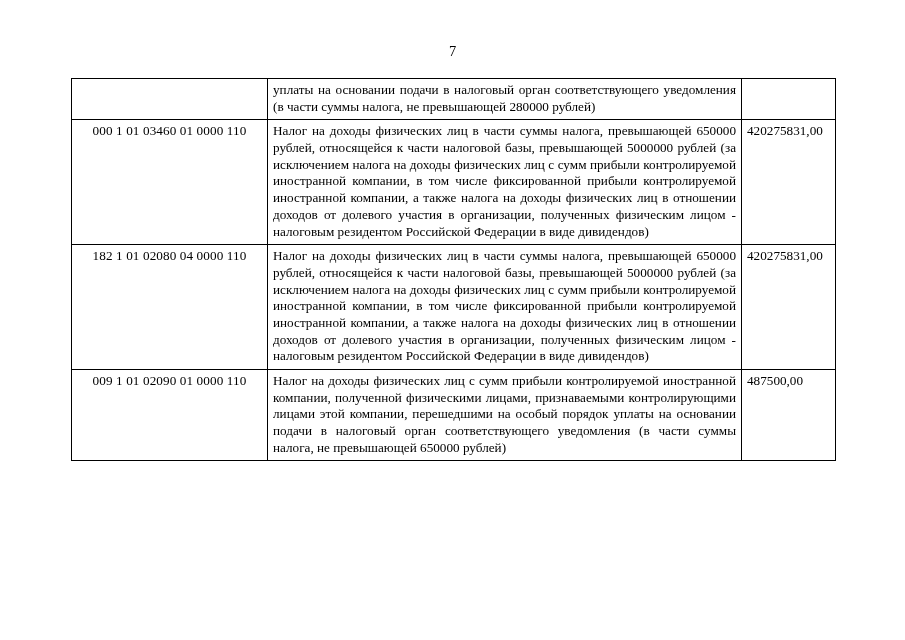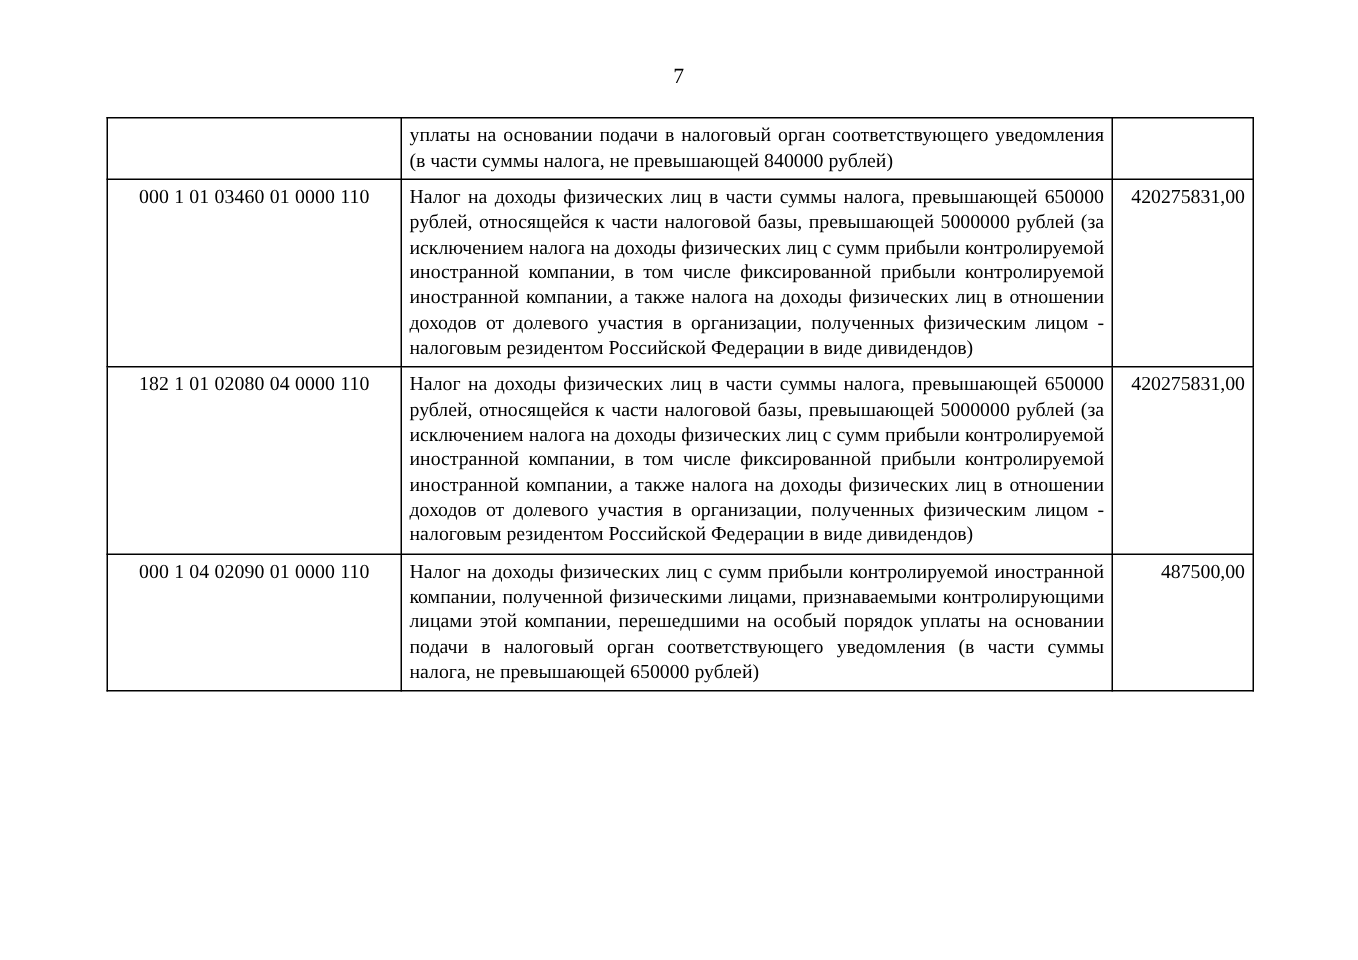--- a/index.html
+++ b/index.html
@@ -58,21 +58,21 @@
     text-align: center;
     white-space: nowrap;
     letter-spacing: 0.1px;
   }
   td.cell-name {
     text-align: justify;
     text-align-last: left;
     hyphens: none;
   }
   td.cell-sum {
-    text-align: right;
+    text-align: left;
     white-space: nowrap;
     margin-top: 20px;
   }
   
   tr.row-continued td.cell-code,
   tr.row-continued td.cell-sum {
     border-top: 1px solid #000000;
   }
   
   tr.row-cut td {
@@ -89,38 +89,38 @@
   <table class="doc-table">
     <colgroup>
       <col class="col-code">
       <col class="col-name">
       <col class="col-sum">
     </colgroup>
     <tbody>
 
       <tr class="row-continued">
         <td class="cell-code"></td>
-        <td class="cell-name">уплаты на основании подачи в налоговый орган соответствующего уведомления (в части суммы налога, не превышающей 840000 рублей)</td>
+        <td class="cell-name">уплаты на основании подачи в налоговый орган соответствующего уведомления (в части суммы налога, не превышающей 280000 рублей)</td>
         <td class="cell-sum"></td>
       </tr>
 
       <tr>
         <td class="cell-code">000 1 01 03460 01 0000 110</td>
         <td class="cell-name">Налог на доходы физических лиц в части суммы налога, превышающей 650000 рублей, относящейся к части налоговой базы, превышающей 5000000 рублей (за исключением налога на доходы физических лиц с сумм прибыли контролируемой иностранной компании, в том числе фиксированной прибыли контролируемой иностранной компании, а также налога на доходы физических лиц в отношении доходов от долевого участия в организации, полученных физическим лицом - налоговым резидентом Российской Федерации в виде дивидендов)</td>
         <td class="cell-sum">420275831,00</td>
       </tr>
 
       <tr>
         <td class="cell-code">182 1 01 02080 04 0000 110</td>
         <td class="cell-name">Налог на доходы физических лиц в части суммы налога, превышающей 650000 рублей, относящейся к части налоговой базы, превышающей 5000000 рублей (за исключением налога на доходы физических лиц с сумм прибыли контролируемой иностранной компании, в том числе фиксированной прибыли контролируемой иностранной компании, а также налога на доходы физических лиц в отношении доходов от долевого участия в организации, полученных физическим лицом - налоговым резидентом Российской Федерации в виде дивидендов)</td>
         <td class="cell-sum">420275831,00</td>
       </tr>
 
       <tr>
-        <td class="cell-code">000 1 04 02090 01 0000 110</td>
+        <td class="cell-code">009 1 01 02090 01 0000 110</td>
         <td class="cell-name">Налог на доходы физических лиц с сумм прибыли контролируемой иностранной компании, полученной физическими лицами, признаваемыми контролирующими лицами этой компании, перешедшими на особый порядок уплаты на основании подачи в налоговый орган соответствующего уведомления (в части суммы налога, не превышающей 650000 рублей)</td>
         <td class="cell-sum">487500,00</td>
       </tr>
 
 
     </tbody>
   </table>
 
 </div>
 

